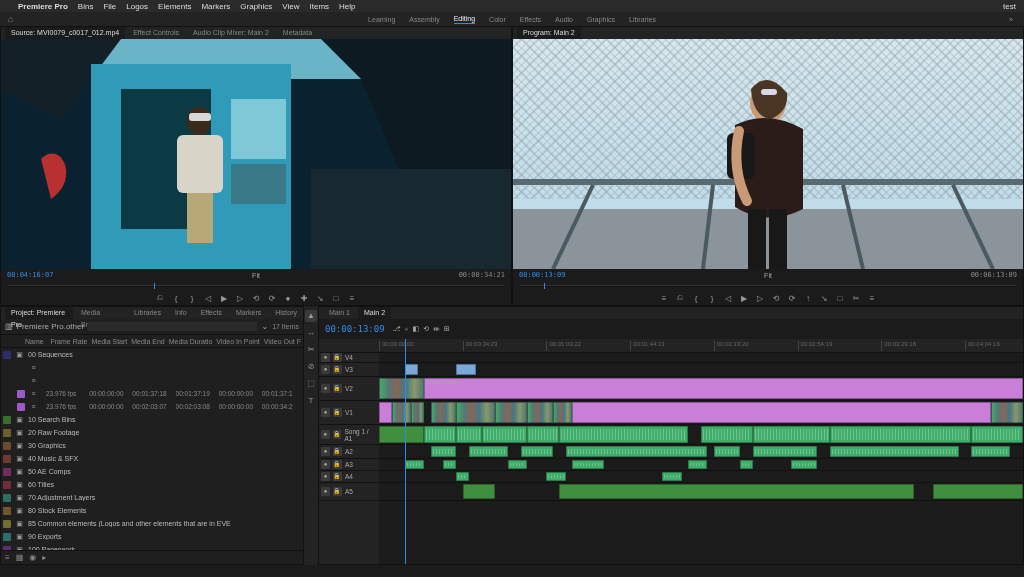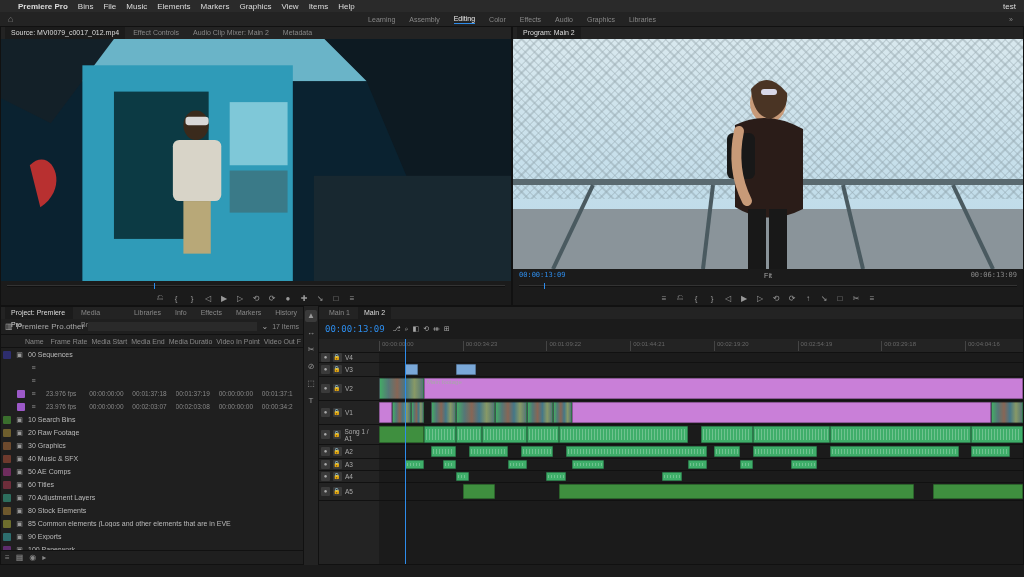--- a/index.html
+++ b/index.html
@@ -120,21 +120,21 @@
   .clip.nested { background: #3f8f3f; }
 </style>
 </head>
 <body>
 
 <div class="macbar">
   <span class="apple"></span>
   <span class="appname">Premiere Pro</span>
   <span>Bins</span>
   <span>File</span>
-  <span>Music</span>
+  <span>Logos</span>
   <span>Elements</span>
   <span>Markers</span>
   <span>Graphics</span>
   <span>View</span>
   <span>Items</span>
   <span>Help</span>
   <span class="spacer"></span>
   <span>test</span>
 </div>
 
@@ -172,20 +172,25 @@
         <rect x="120" y="50" width="90" height="140" fill="#0c3a44"></rect>
         <rect x="230" y="60" width="55" height="60" fill="#7fc8d8"></rect>
         <rect x="230" y="125" width="55" height="40" fill="#3a7a88"></rect>
         <ellipse cx="198" cy="82" rx="12" ry="14" fill="#3a2a1c"></ellipse>
         <rect x="188" y="74" width="22" height="8" rx="3" fill="#d8d8d8"></rect>
         <rect x="176" y="96" width="46" height="58" rx="6" fill="#d8d4c8"></rect>
         <rect x="186" y="154" width="26" height="50" fill="#b8a878"></rect>
         <path d="M40 120 C60 100 80 140 50 160 Z" fill="#b83030"></path>
         <rect x="310" y="130" width="200" height="100" fill="#182830"></rect>
       </svg>
+    </div>
+    <div class="tcrow">
+      <span class="tc">00:04:16:07</span>
+      <span>Fit</span>
+      <span class="dur">00:00:34:21</span>
     </div>
     <div class="scrubrow">
       <div class="track"></div>
       <div class="playhead" style="left:30%"></div>
     </div>
     <div class="transport" id="src-transport">
         <span class="btn">⎌</span>
         <span class="btn">{</span>
         <span class="btn">}</span>
         <span class="btn">◁</span>

